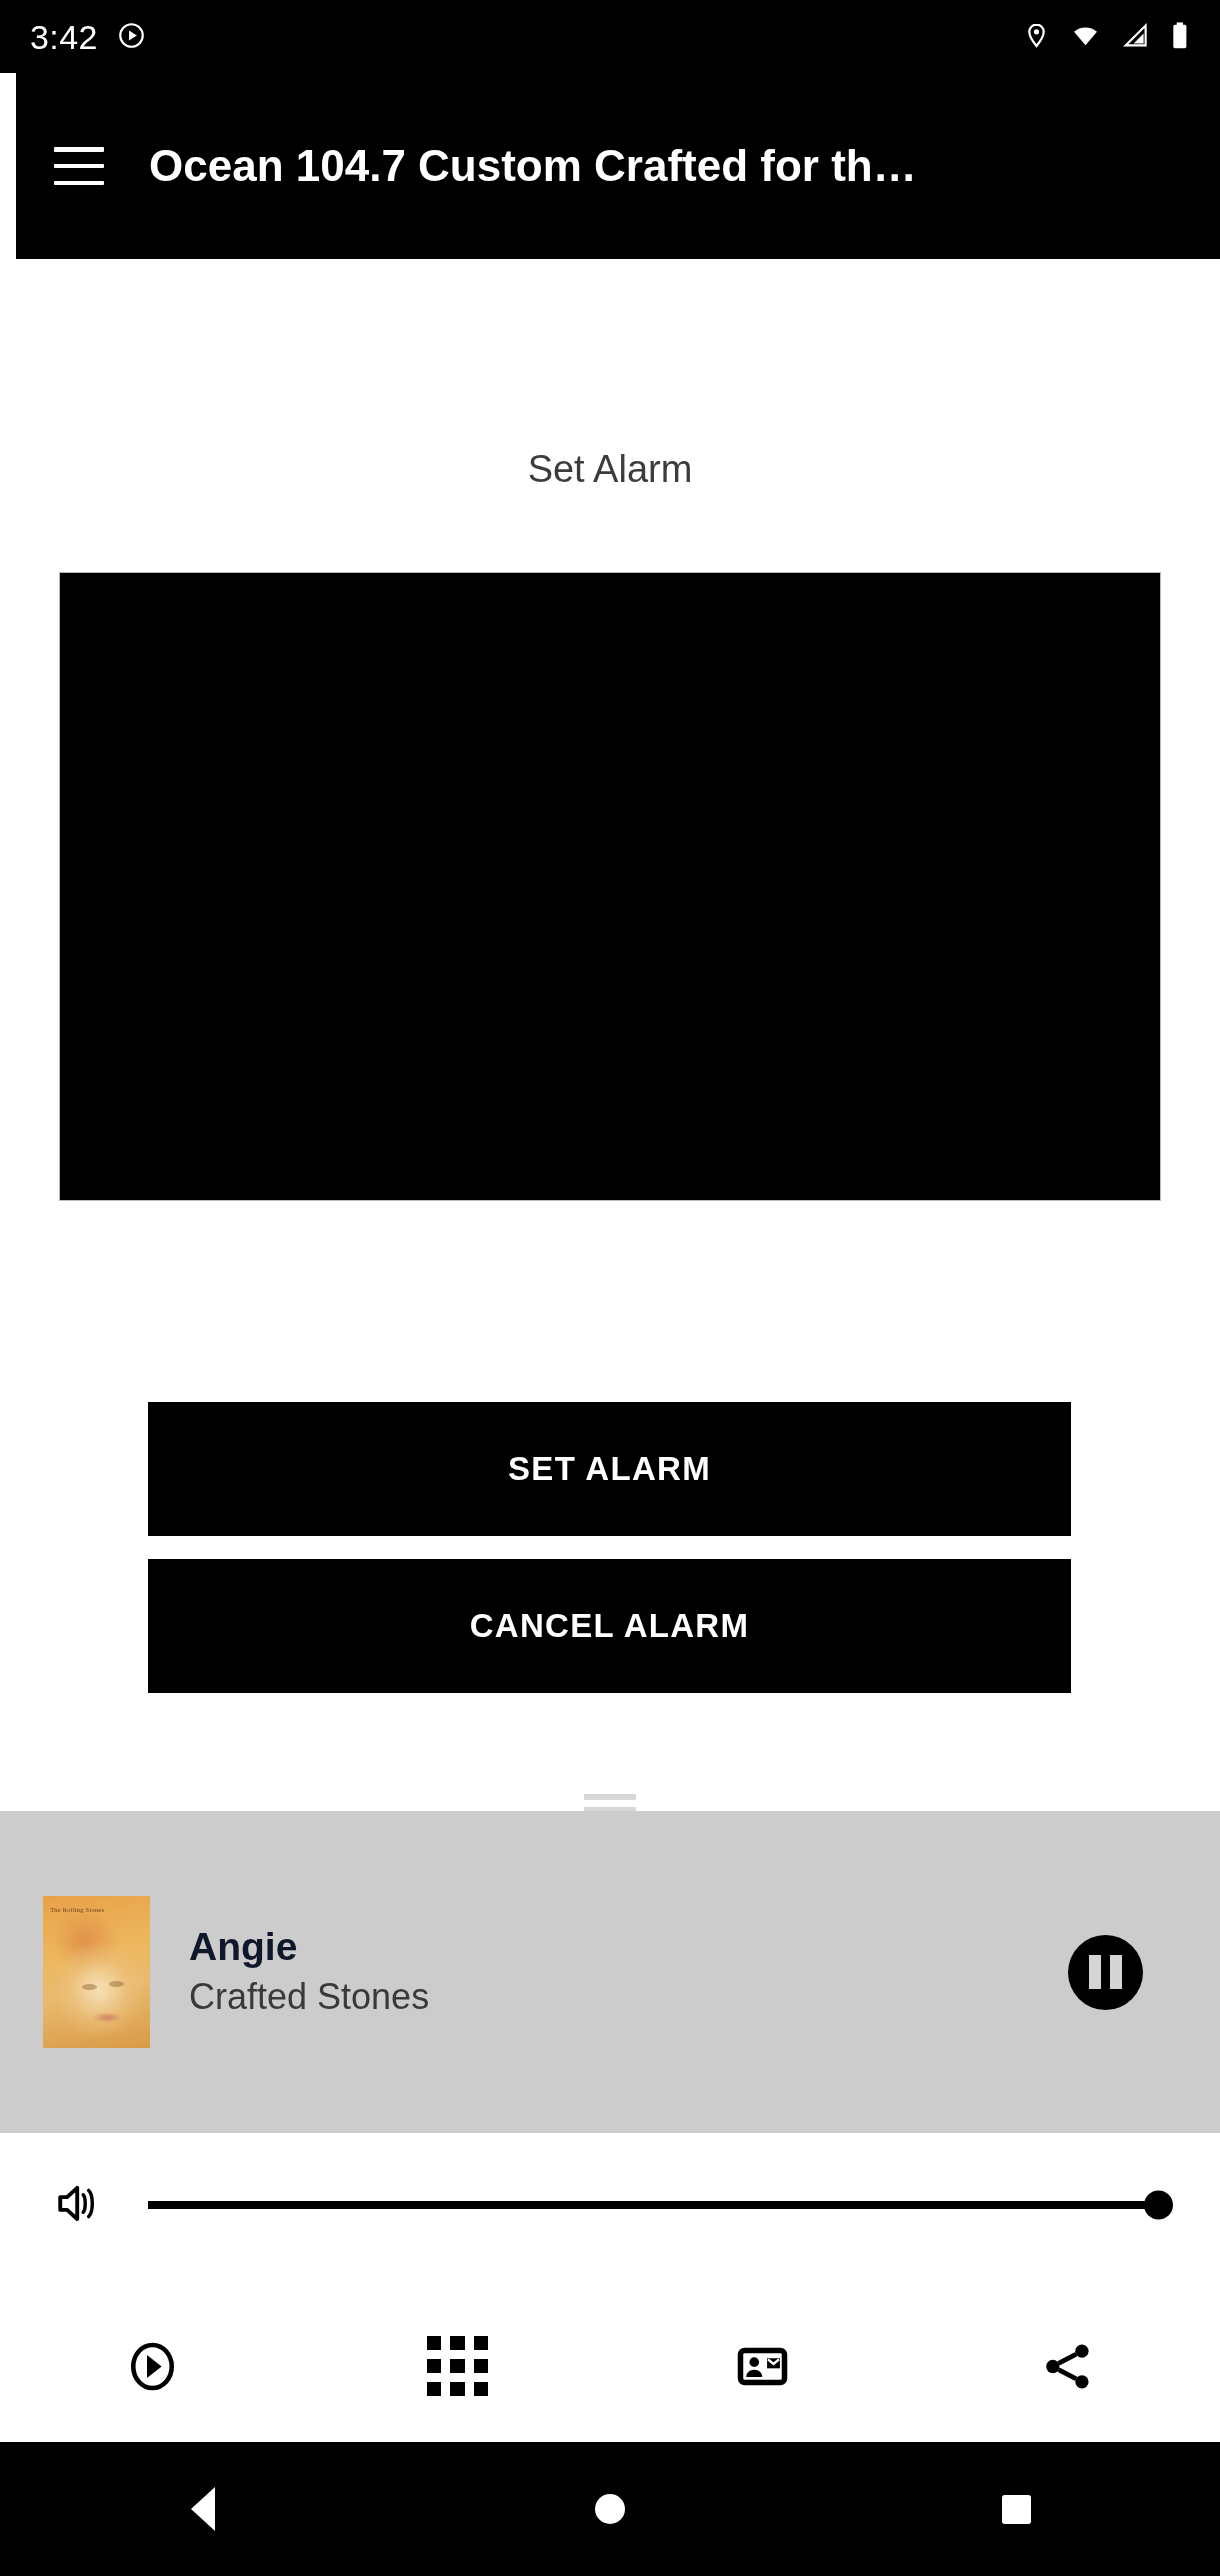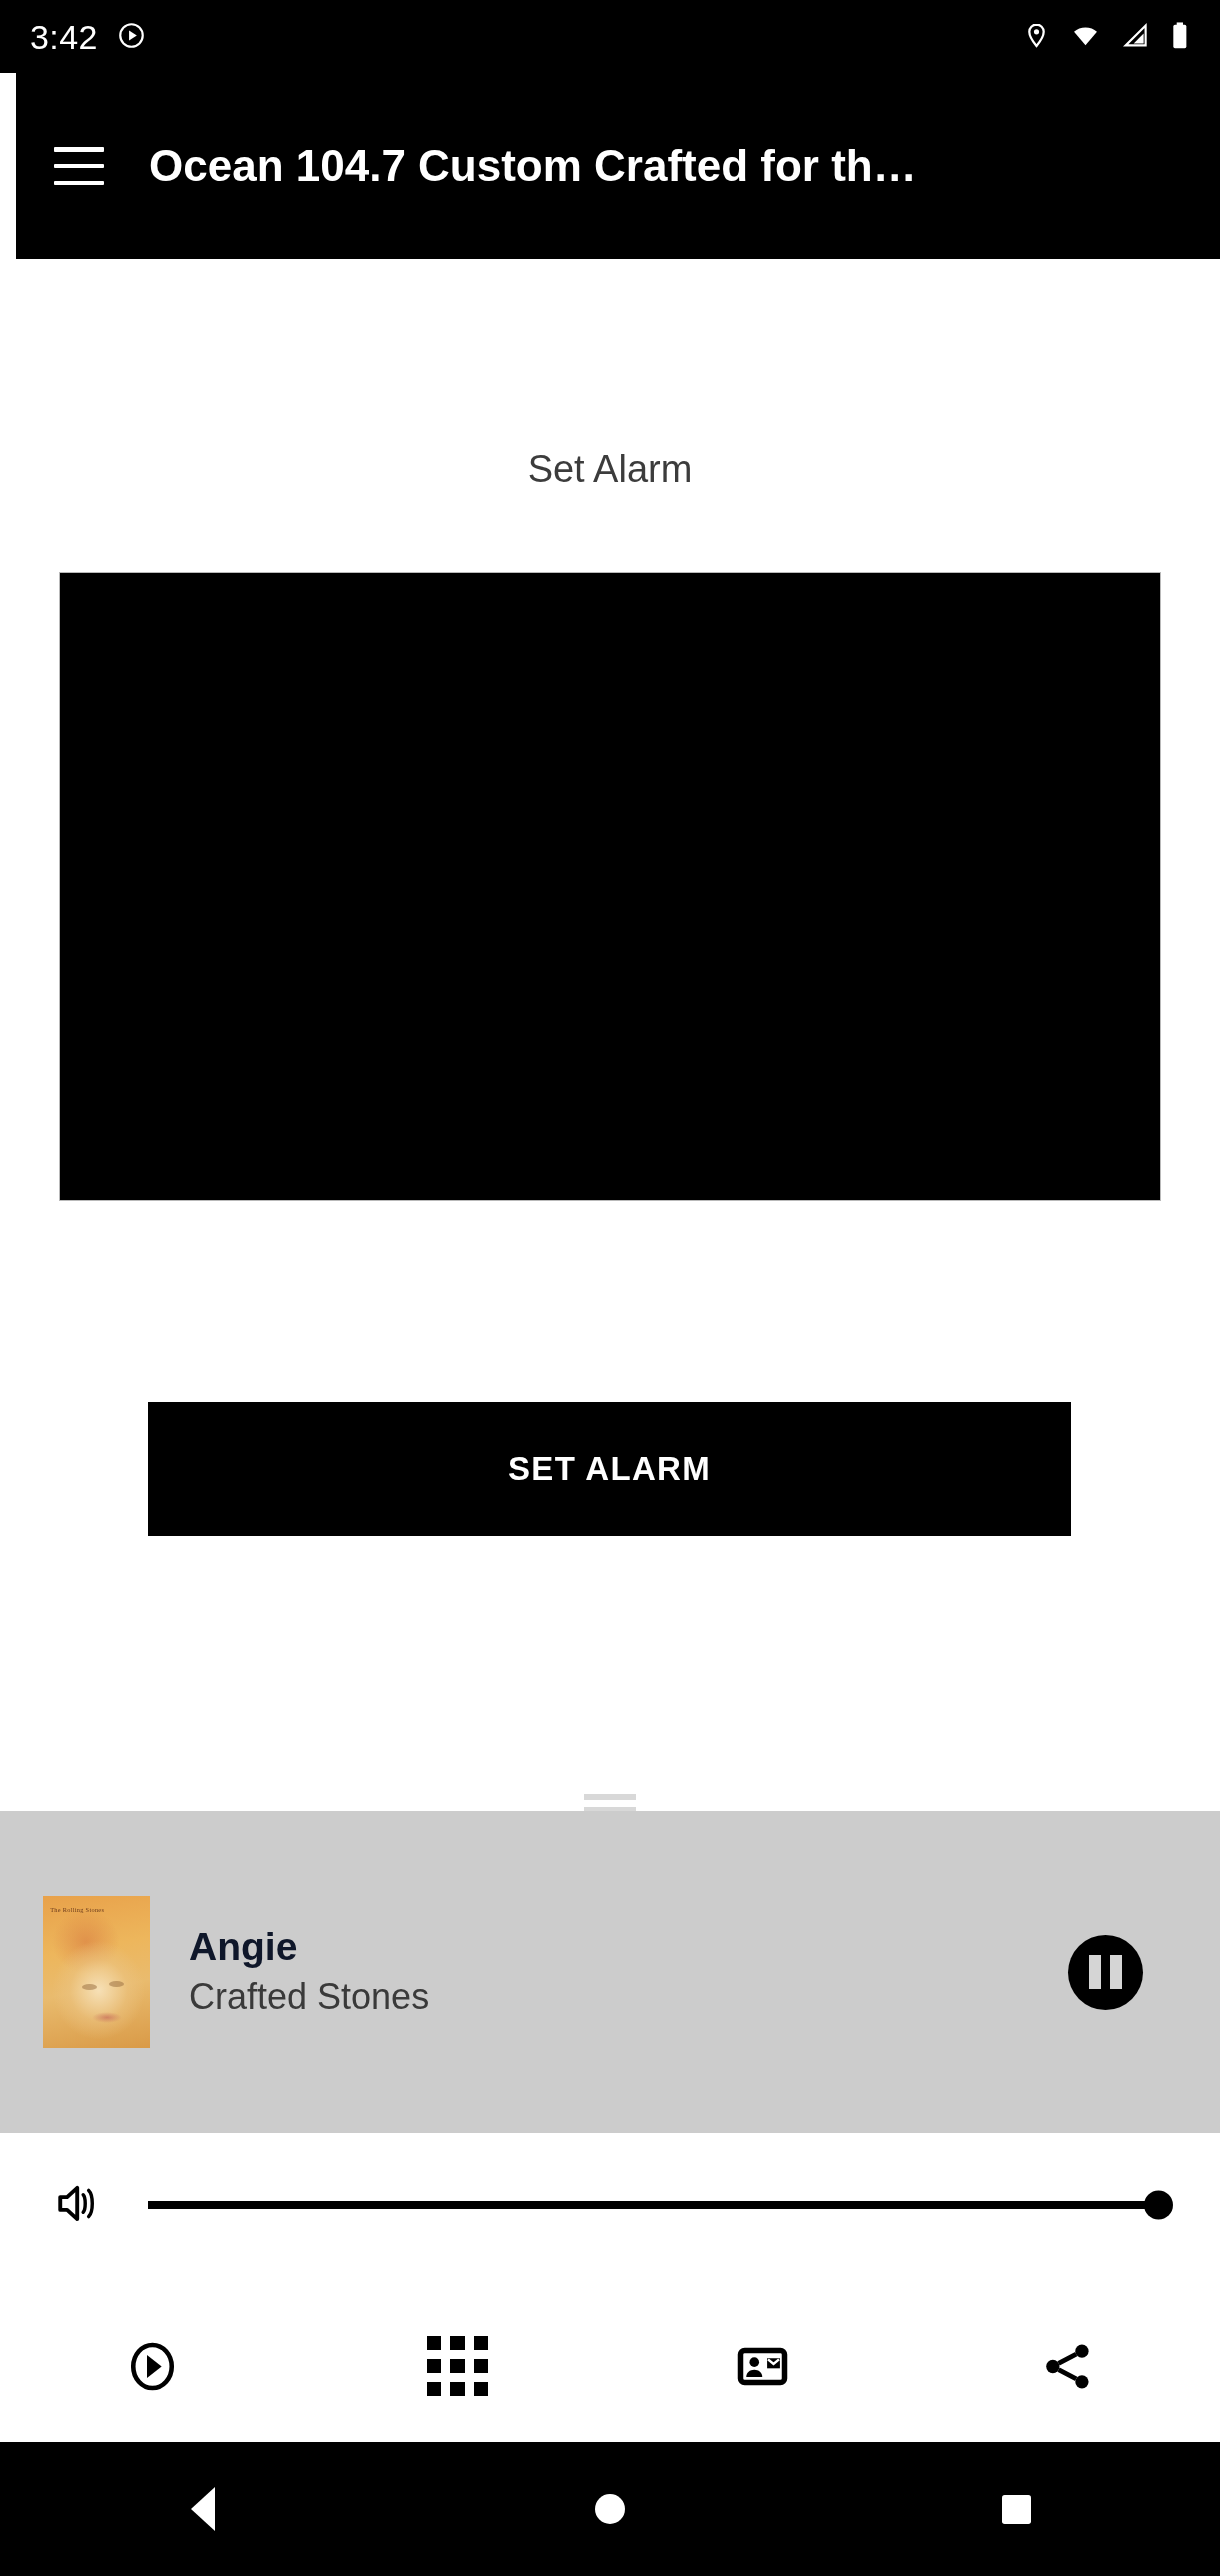--- a/index.html
+++ b/index.html
@@ -217,20 +217,21 @@
 
   <div class="content">
     <div class="section-heading">Set Alarm</div>
 
     <div class="picker-box"></div>
 
 
     <div class="btn-stack">
       <button class="blk-btn">SET ALARM</button>
       <div class="btn-gap"></div>
+      <button class="blk-btn">CANCEL ALARM</button>
     </div>
 
     <div class="drag-handle">
       <i></i>
         <i></i>
     </div>
   </div>
 
   <div class="nowplaying">
     <div class="albumart">

